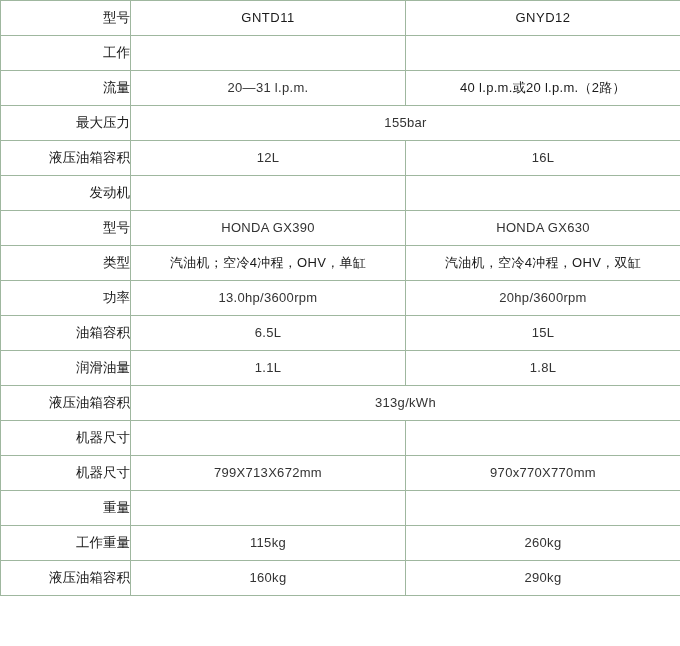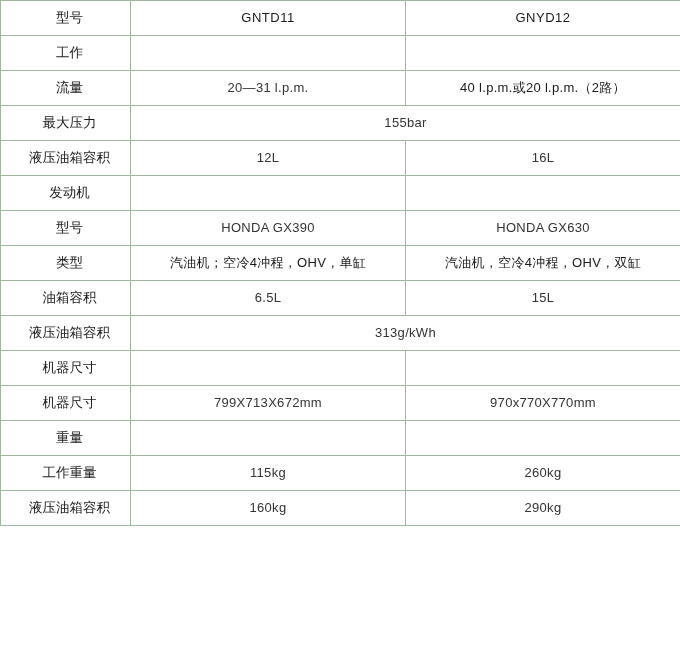--- a/index.html
+++ b/index.html
@@ -24,21 +24,21 @@
     height: 34px;
     font-size: 13px;
     text-align: center;
     vertical-align: middle;
     background: #ffffff;
     line-height: 1.2;
   }
   
   #spec-table td.label {
     width: 130px;
-    text-align: center;
+    text-align: right;
     padding-left: 8px;
     font-size: 13.5px;
     background: #ffffff;
   }
   
   tr.section td {
     background: #efab8b;
   }
   tr.section td.label {
     background: #efab8b;
@@ -119,27 +119,37 @@
       <td class="val">HONDA  GX390</td>
       <td class="val">HONDA  GX630</td>
     </tr>
 
     <tr>
       <td class="label">类型</td>
       <td class="val cjk">汽油机；空冷4冲程，OHV，单缸</td>
       <td class="val cjk">汽油机，空冷4冲程，OHV，双缸</td>
     </tr>
 
+    <tr>
+      <td class="label">功率</td>
+      <td class="val">13.0hp/3600rpm</td>
+      <td class="val">20hp/3600rpm</td>
+    </tr>
 
     <tr>
       <td class="label">油箱容积</td>
       <td class="val">6.5L</td>
       <td class="val">15L</td>
     </tr>
 
+    <tr>
+      <td class="label">润滑油量</td>
+      <td class="val">1.1L</td>
+      <td class="val">1.8L</td>
+    </tr>
 
     <tr>
       <td class="label">液压油箱容积</td>
       <td class="val span2" colspan="2">313g/kWh</td>
     </tr>
 
     <tr class="section">
       <td class="label">机器尺寸</td>
       <td></td>
       <td></td>

